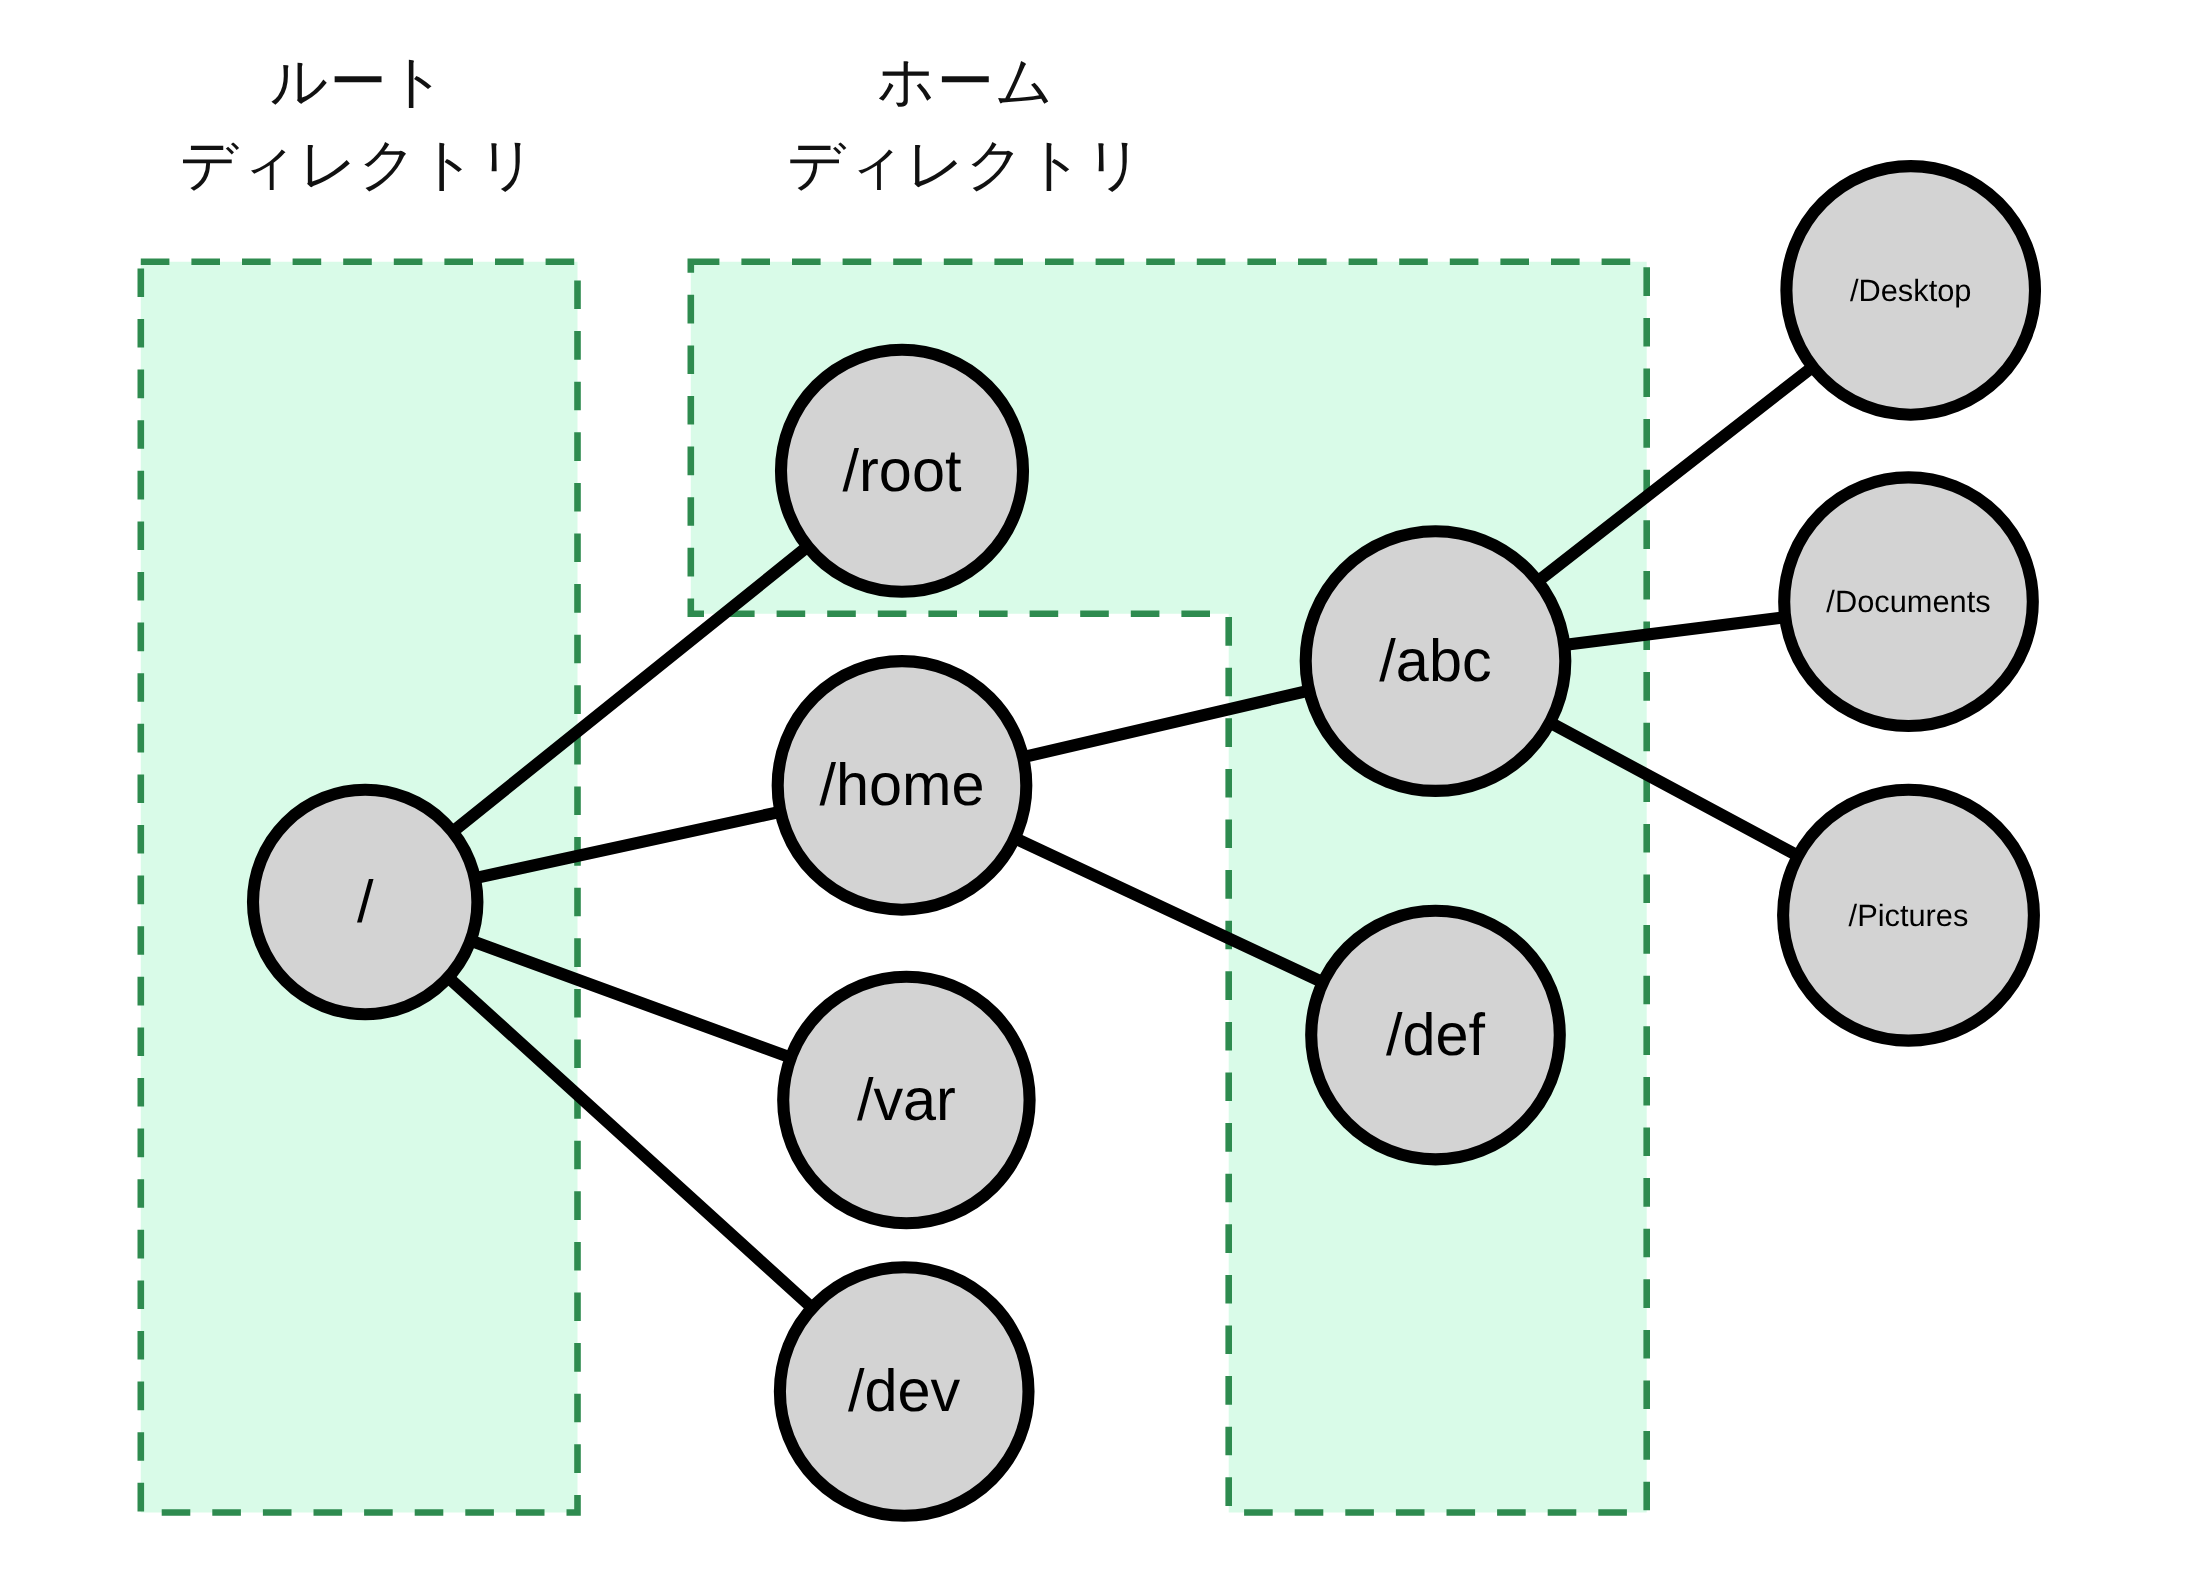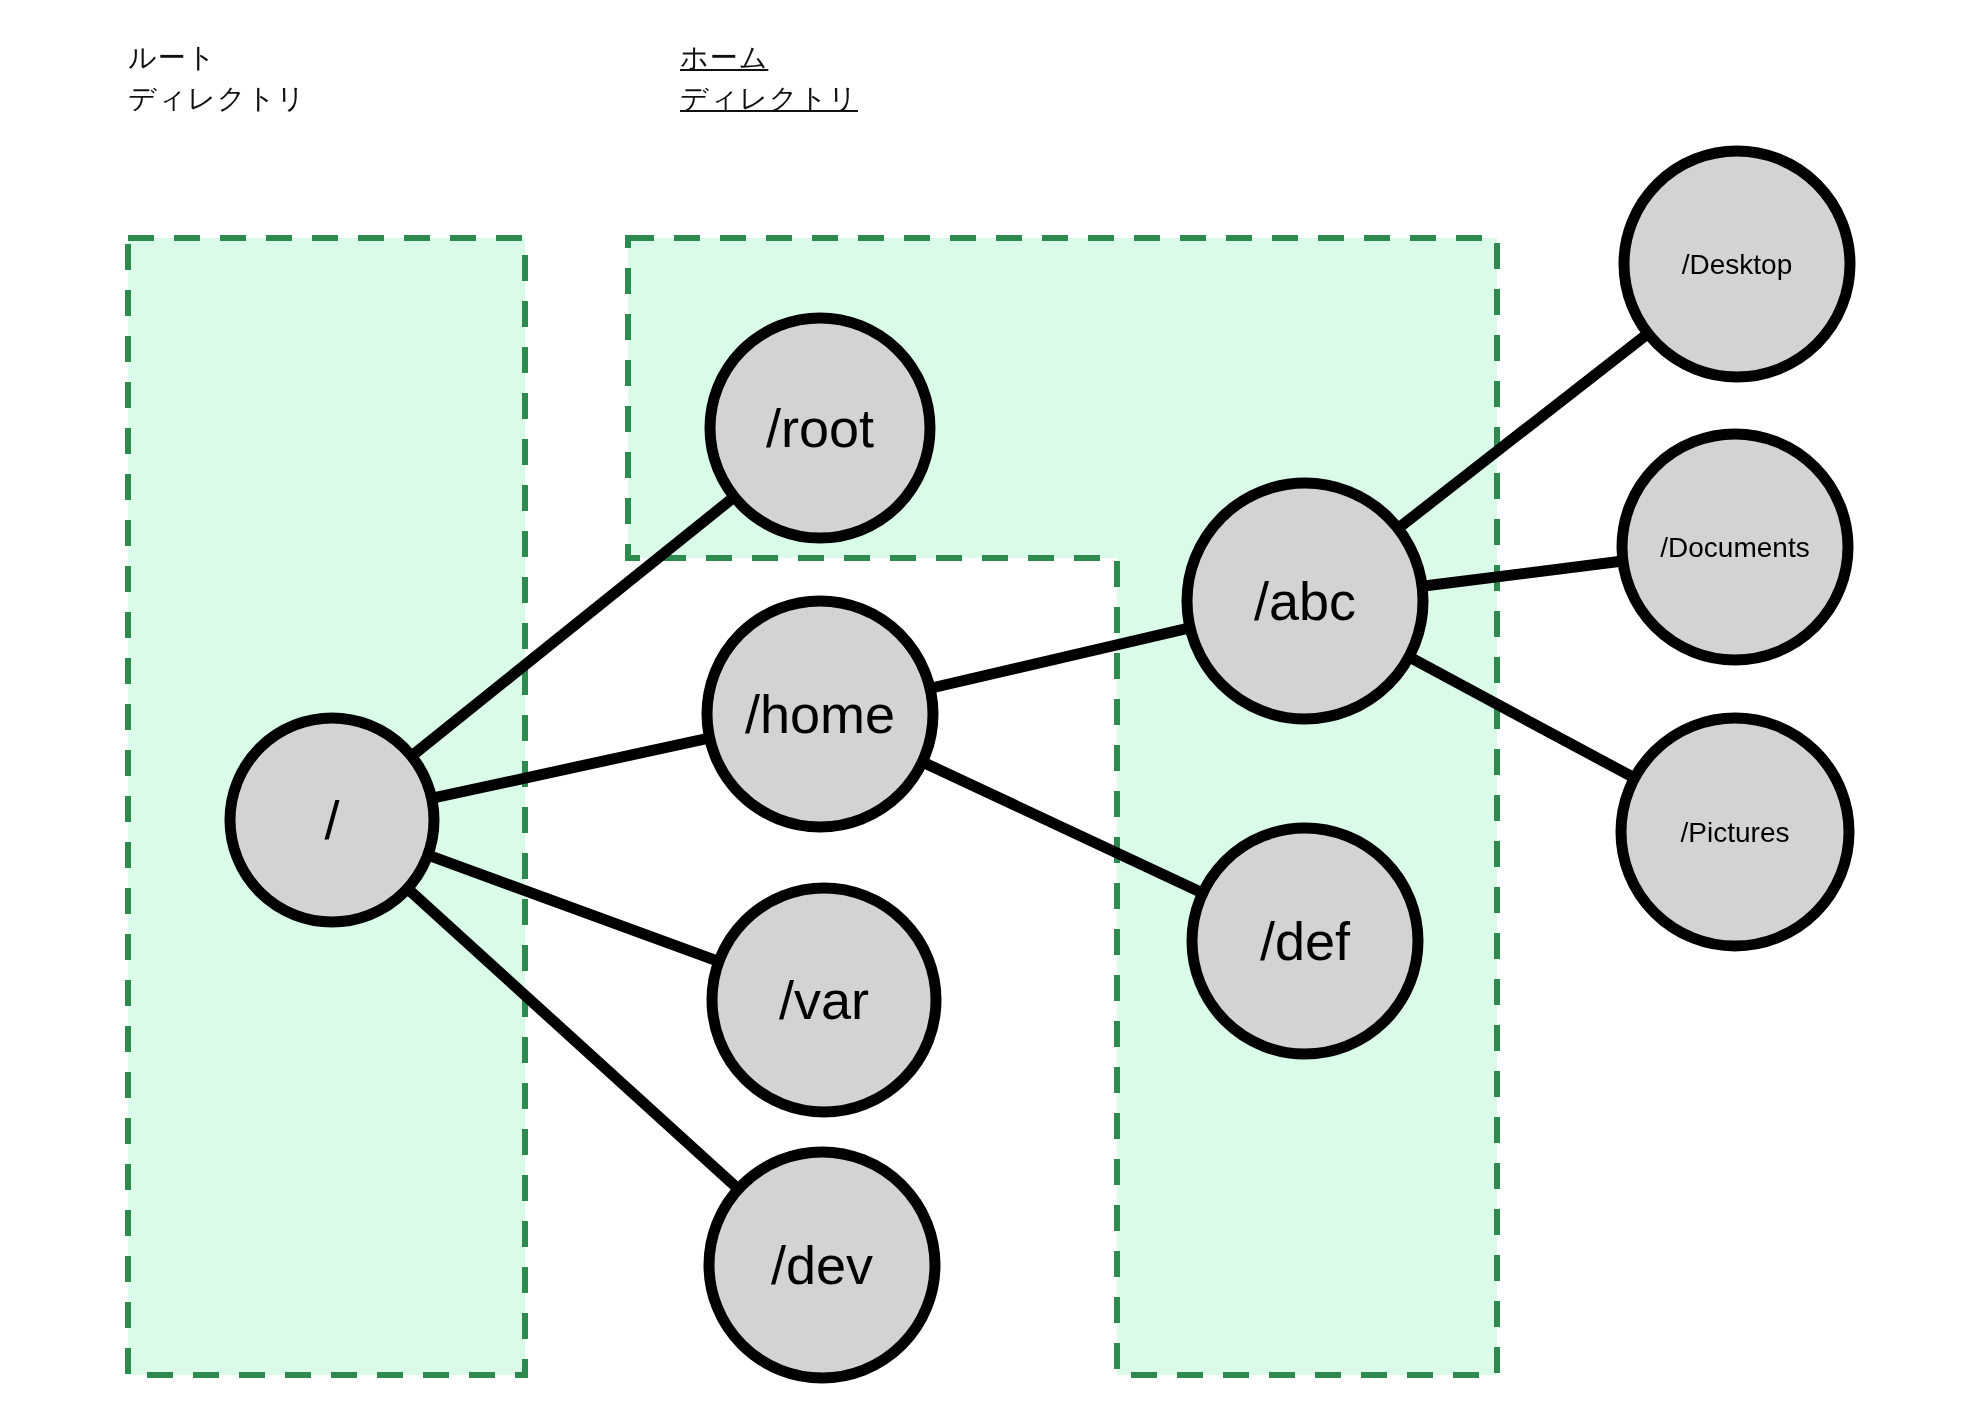--- a/index.html
+++ b/index.html
@@ -1,21 +1,21 @@
 <!DOCTYPE html>
 <html><head>
 <meta charset="utf-8">
 <style>
   html,body{margin:0;padding:0;background:#ffffff;}
   body{width:1988px;height:1428px;position:relative;overflow:hidden;
        font-family:"Liberation Sans","DejaVu Sans",sans-serif;color:#000;}
   #stage{position:absolute;left:0;top:0;width:1988px;height:1428px;}
   svg#canvas{position:absolute;left:0;top:0;width:1988px;height:1428px;}
-  .grp-label{position:absolute;line-height:1.45;
-             font-size:28px;letter-spacing:1px;color:#111;white-space:pre-line;}
+  .grp-label{position:absolute;text-align:center;line-height:1.45;
+             font-size:52px;letter-spacing:1px;color:#111;white-space:pre-line;}
 </style>
 </head>
 <body>
 
 <div id="stage">
   <svg id="canvas" viewBox="0 0 1988 1428" xmlns="http://www.w3.org/2000/svg">
     <g id="regions-layer">
         <polygon points="128,238 525,238 525,1375 128,1375" fill="#d9fbe8" stroke="#2e8b4f" stroke-width="6" stroke-dasharray="26 20"></polygon>
         <polygon points="628,238 1497,238 1497,1375 1117,1375 1117,558 628,558" fill="#d9fbe8" stroke="#2e8b4f" stroke-width="6" stroke-dasharray="26 20"></polygon>
       </g>
@@ -68,15 +68,15 @@
           <text x="1735" y="547" text-anchor="middle" dominant-baseline="central" font-size="28" font-family="&quot;Liberation Sans&quot;,&quot;DejaVu Sans&quot;,sans-serif" fill="#000">/Documents</text>
         </g>
         <g>
           <circle cx="1735" cy="832" r="114" fill="#d3d3d3" stroke="#000000" stroke-width="11"></circle>
           <text x="1735" y="832" text-anchor="middle" dominant-baseline="central" font-size="28" font-family="&quot;Liberation Sans&quot;,&quot;DejaVu Sans&quot;,sans-serif" fill="#000">/Pictures</text>
         </g>
       </g>
   </svg>
 <div class="grp-label" style="left: 128px; top: 38px; width: 396px;">ルート
 ディレクトリ</div>
-    <div class="grp-label" style="left: 680px; top: 38px; width: 396px; text-decoration: underline;">ホーム
+    <div class="grp-label" style="left: 680px; top: 38px; width: 396px;">ホーム
 ディレクトリ</div>
   </div>
 
 </body></html>

